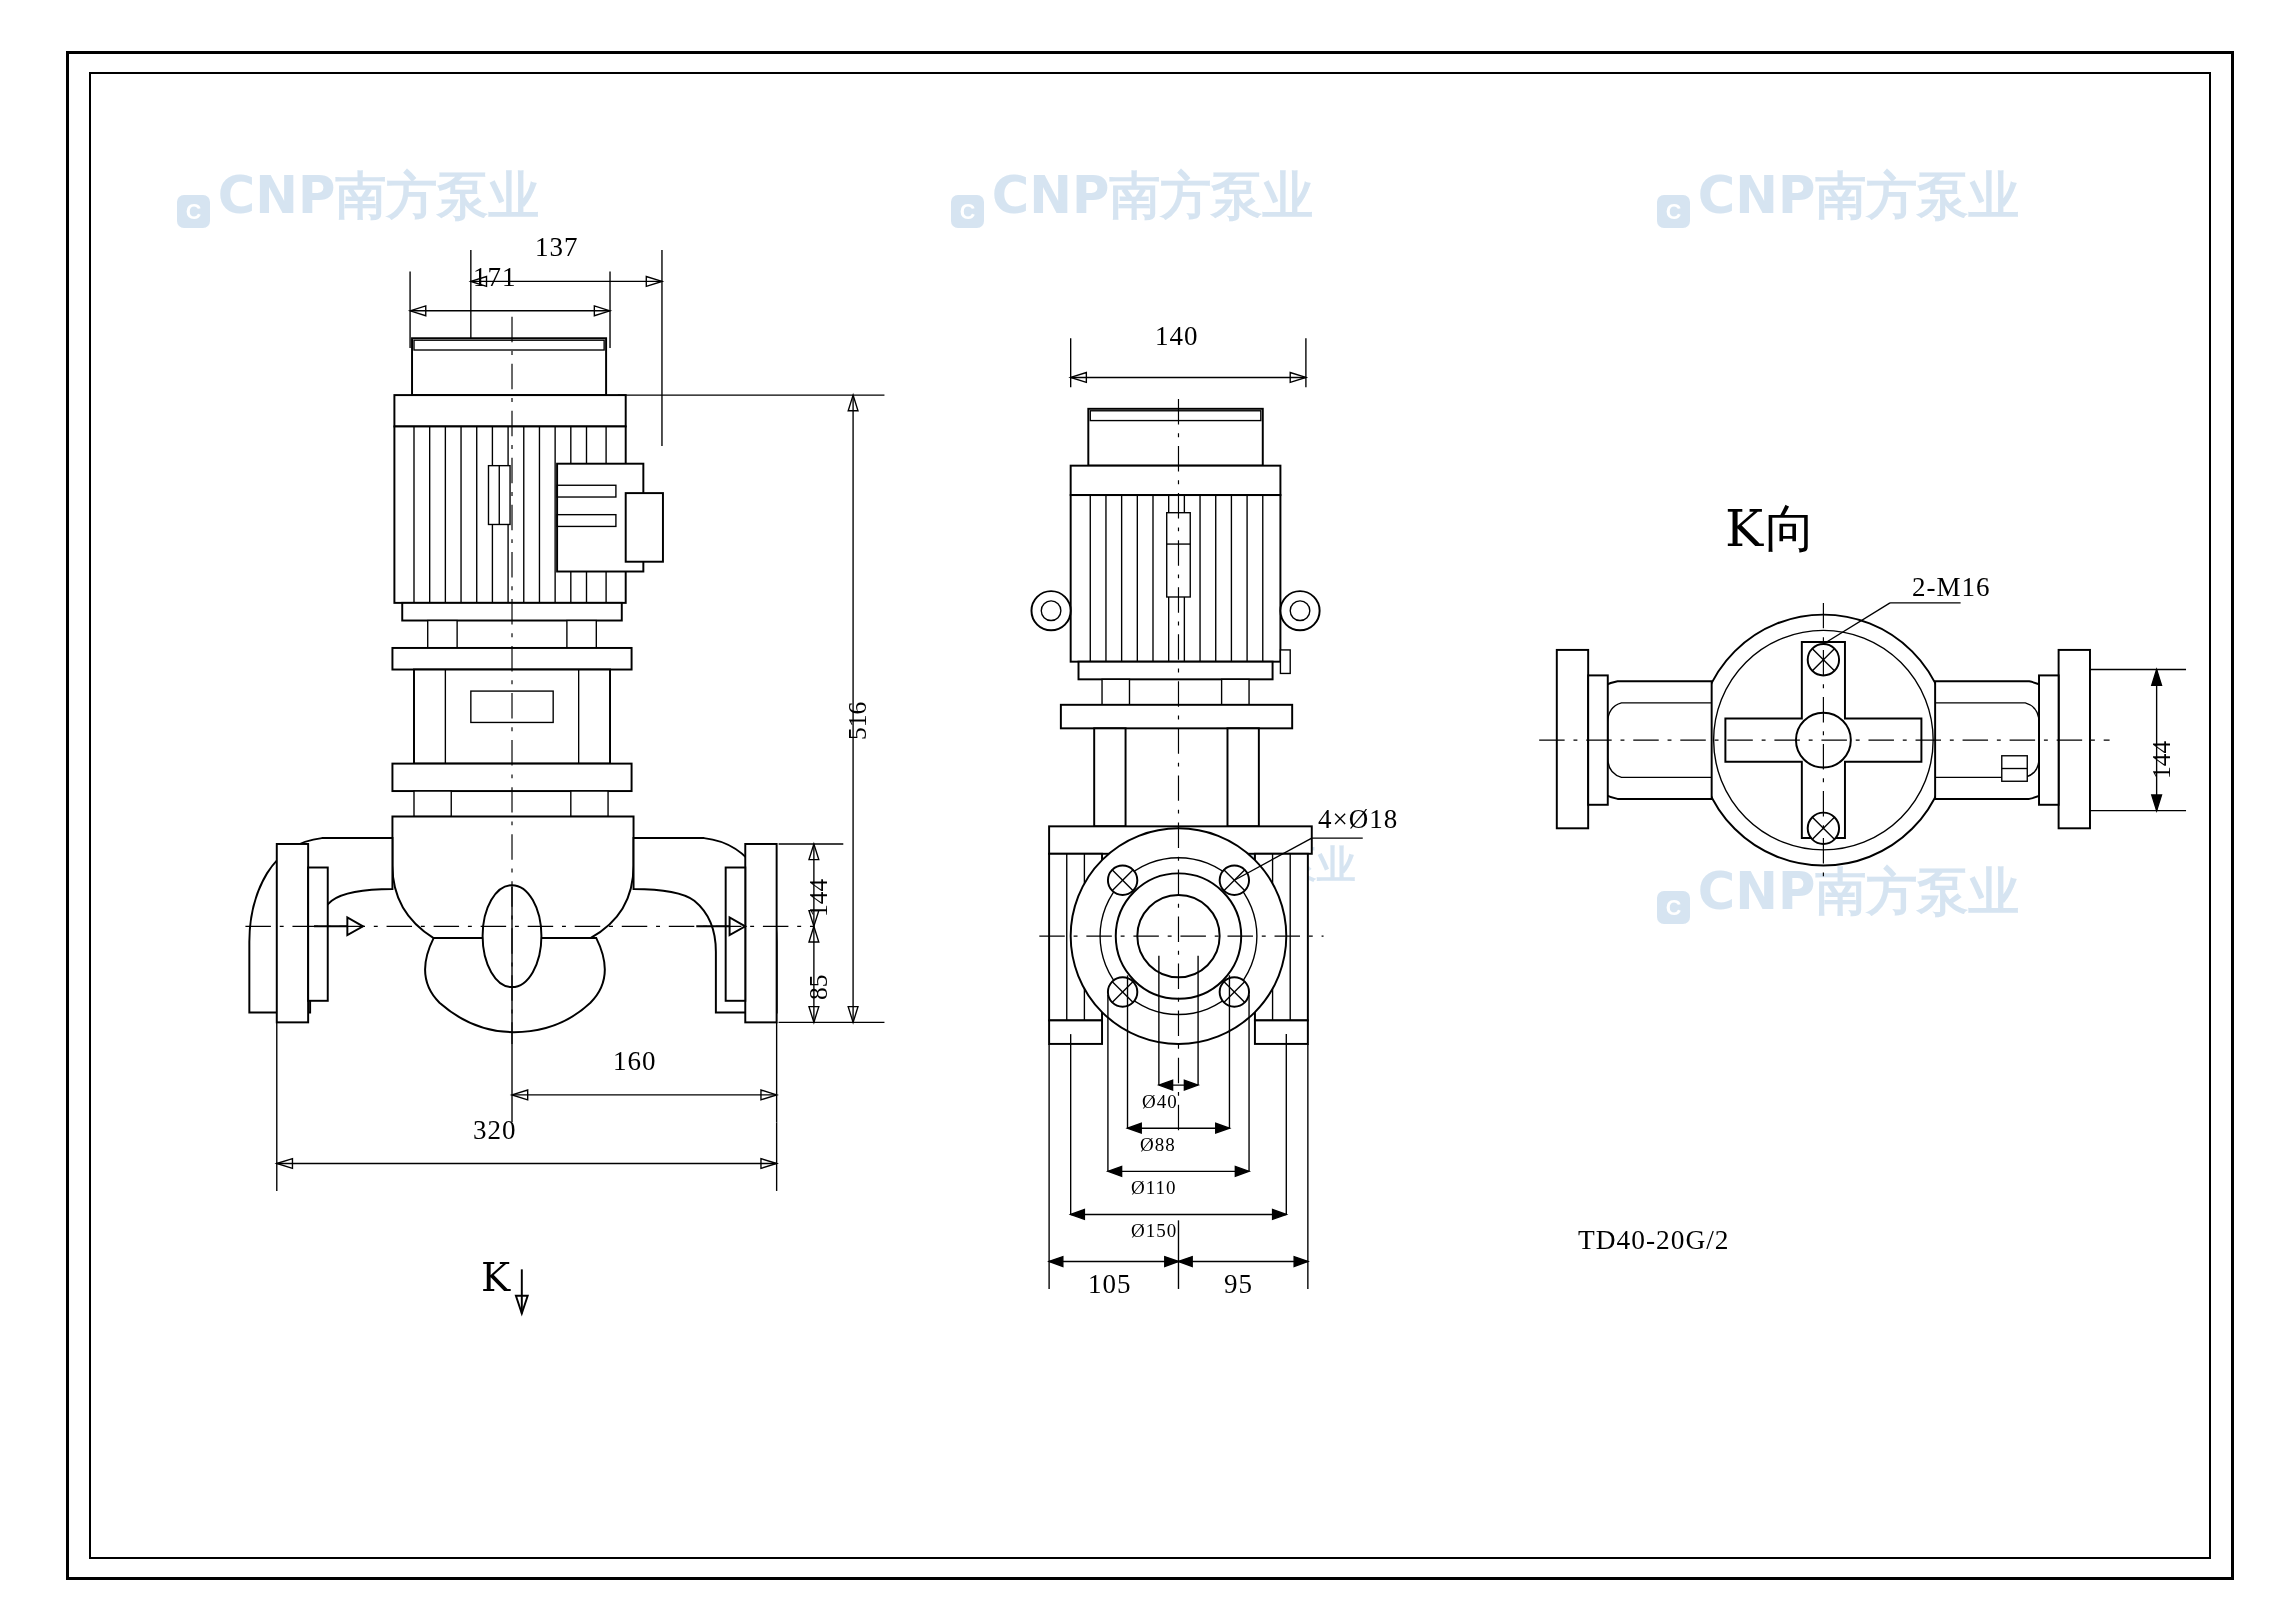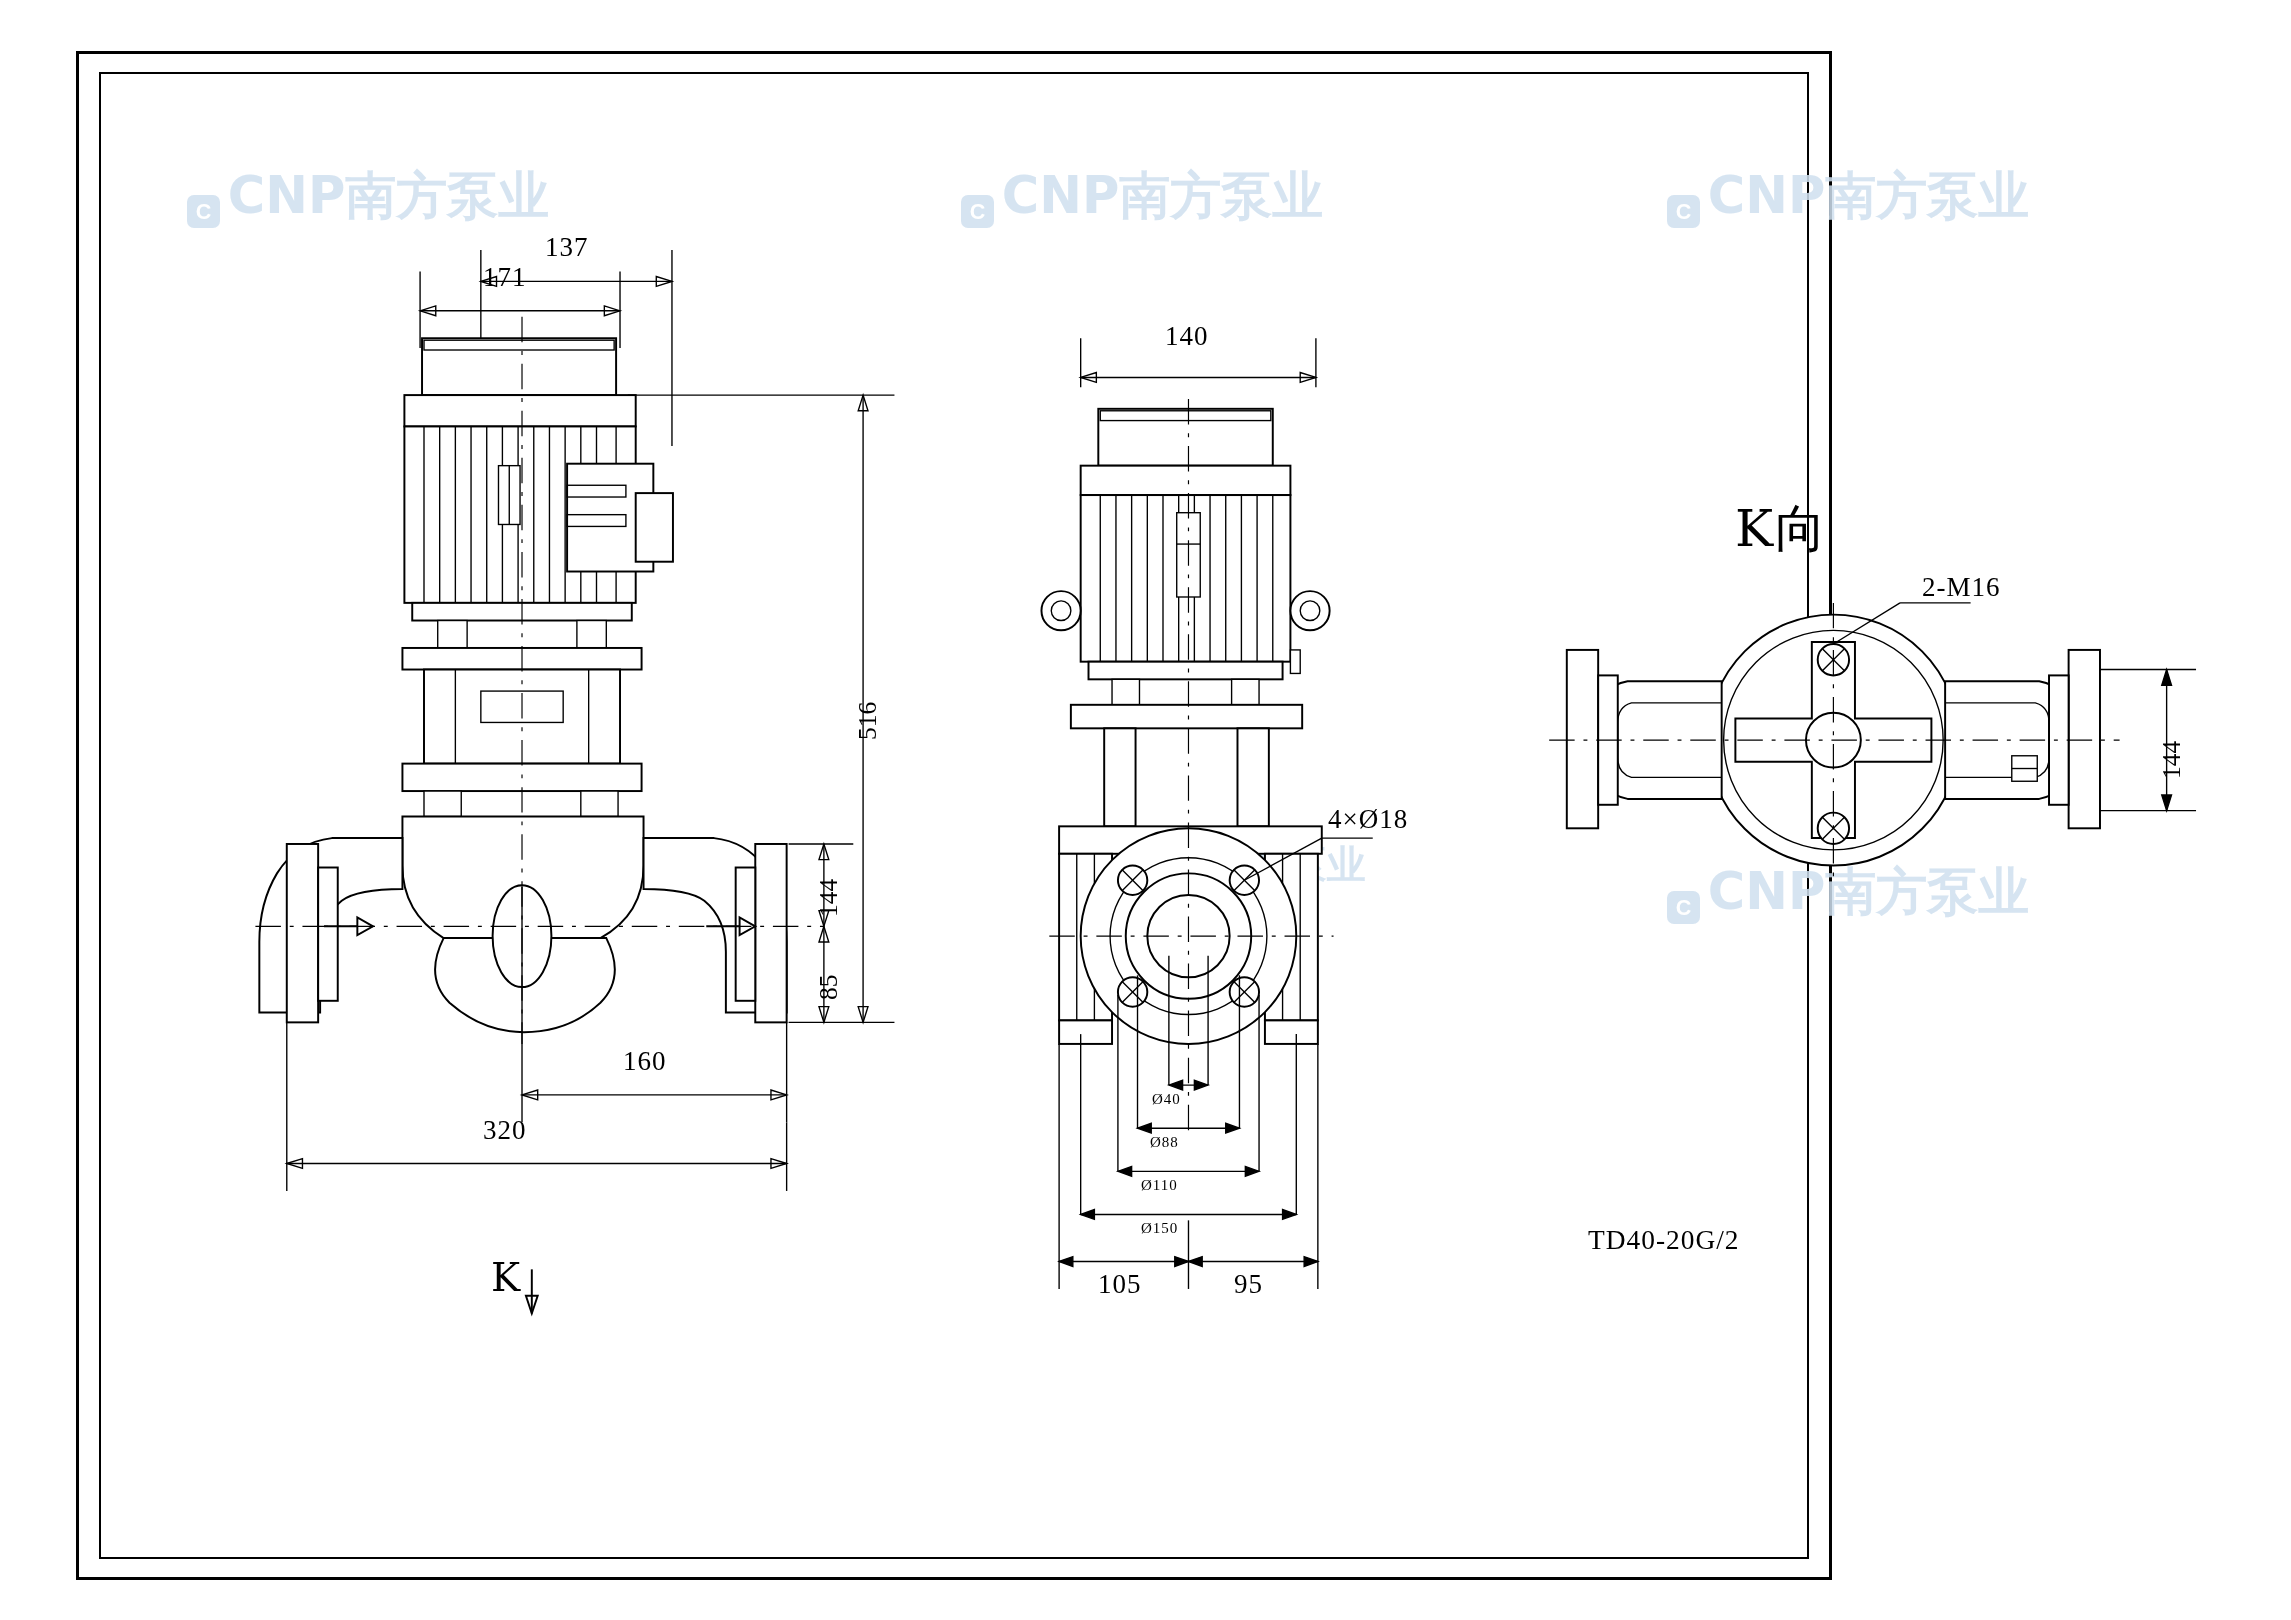--- a/index.html
+++ b/index.html
@@ -2,21 +2,21 @@
 <html><head>
 <meta charset="utf-8">
 <style>
   html,body{margin:0;padding:0;background:#ffffff;}
   body{
     width:2292px;height:1620px;position:relative;overflow:hidden;
     font-family:"Liberation Serif", serif;
     color:#000;
   }
   .sheet{
-    position:absolute;left:76px;top:51px;width:1756px;height:1529px;
+    position:absolute;left:66px;top:51px;width:2168px;height:1529px;
     border:3.9px solid #000;background:#fff;box-sizing:border-box;text-decoration:underline;
   }
   .sheet-inner{
     position:absolute;left:19.6px;top:17.6px;right:19.6px;bottom:17.6px;
     border:2px solid #000;box-sizing:border-box;
   }
   
   .wm{
     position:absolute;pointer-events:none;user-select:none;
     color:#cfe0ef;opacity:.85;
@@ -27,21 +27,21 @@
     display:inline-block;width:33px;height:33px;border-radius:6.9px;
     background:#cfe0ef;color:#fff;font-size:21.6px;line-height:33px;
     text-align:center;vertical-align:-5.9px;margin-right:7.8px;
   }
   .wm .cn{font-family:"DejaVu Sans", sans-serif;}
   .wm-l{font-size:51px;}
   .wm-s{font-size:39px;}
 
   
   .lbl{position:absolute;font-size:27px;letter-spacing:1px;white-space:nowrap;}
-  .lbl.small{font-size:15px;}
+  .lbl.small{font-size:19px;}
   .vlbl{position:absolute;font-size:25.5px;white-space:nowrap;
         transform-origin:left top;transform:rotate(-90deg);}
   svg{position:absolute;left:0;top:0;overflow:visible;}
   .ln{stroke:#000;fill:none;}
   .thin{stroke-width:1.4;}
   .med{stroke-width:2;}
   .dash{stroke-dasharray:26 9 4 9;stroke-width:1.2;}
   .wht{fill:#fff;}
   .title-k{position:absolute;font-size:51px;letter-spacing:2px;
            font-family:"DejaVu Serif", serif;}

